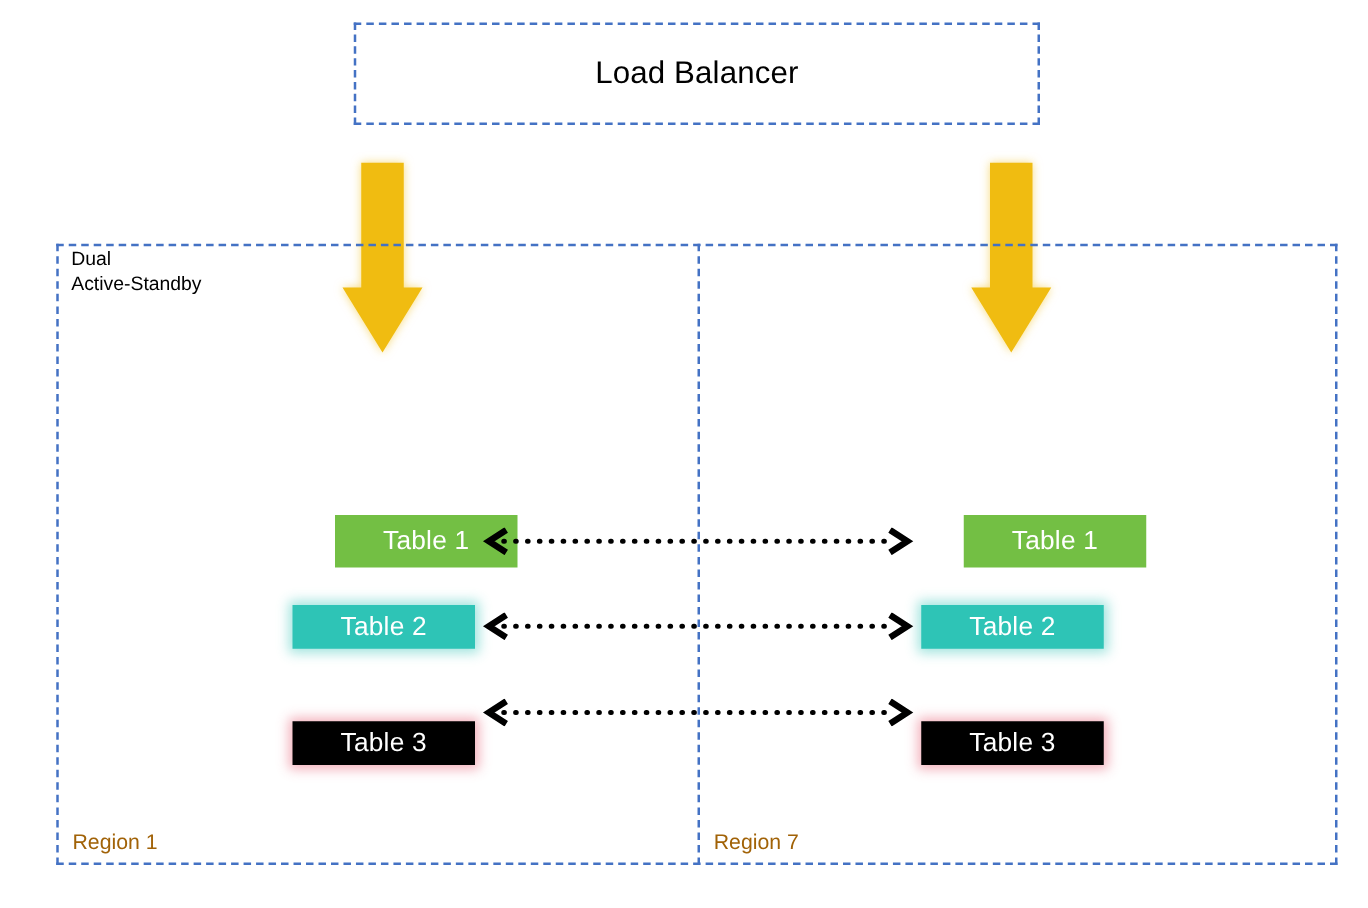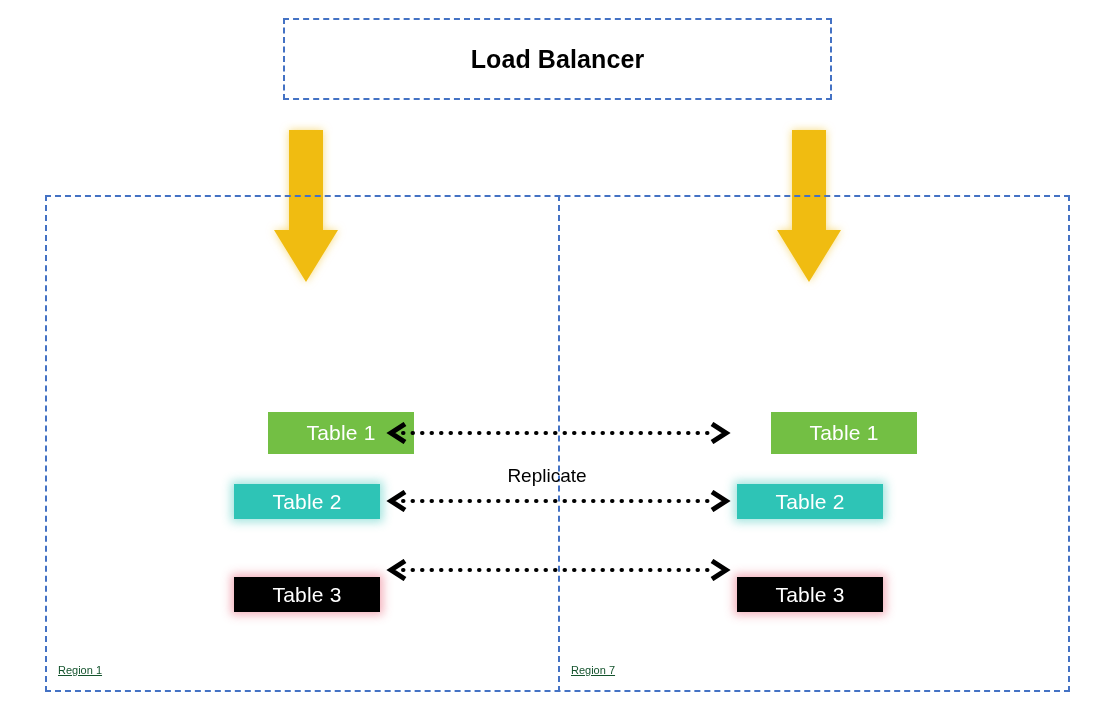--- a/index.html
+++ b/index.html
@@ -18,21 +18,20 @@
     background: #ffffff;
     overflow: hidden;
   }
 
   
   .dashed-box {
     position: absolute;
     box-sizing: border-box;
     border: 2px dashed #4472C4;
     background: transparent;
-    font-weight: bold;
   }
 
   
   #load-balancer {
     left: 283px;
     top: 18px;
     width: 549px;
     height: 82px;
   }
   #load-balancer .lb-label {
@@ -68,23 +67,22 @@
     position: absolute;
     left: 558px;
     top: 195px;
     width: 0;
     height: 497px;
     border-left: 2px dashed #4472C4;
   }
 
   .region-label {
     position: absolute;
-    font-size: 11px;
-    color: #14532d;
-    text-decoration: underline;
+    font-size: 17px;
+    color: #a16207;
   }
   #region1-label { left: 58px;  top: 664px; }
   #region2-label { left: 571px; top: 664px; }
 
   
   #standalone1 {
     left: 137px;
     top: 340px;
     width: 339px;
     height: 291px;
@@ -172,20 +170,22 @@
   </div>
 
   <svg class="amber-arrow" id="amber-arrow-left" viewBox="0 0 80 160">
     <polygon points="23,0 57,0 57,100 72,100 40,152 8,100 23,100" fill="#F0BC11"></polygon>
   </svg>
   <svg class="amber-arrow" id="amber-arrow-right" viewBox="0 0 80 160">
     <polygon points="23,0 57,0 57,100 72,100 40,152 8,100 23,100" fill="#F0BC11"></polygon>
   </svg>
 
   <div class="dashed-box" id="dual-region-box"></div>
+  <div id="dual-label">Dual
+Active-Standby</div>
   <div id="region-divider"></div>
   <div class="region-label" id="region1-label">Region 1</div>
   <div class="region-label" id="region2-label">Region 7</div>
 
   <div class="table-chip chip-green" id="s1-table1">Table 1</div>
   <div class="table-chip chip-teal" id="s1-table2">Table 2</div>
   <div class="table-chip chip-pink" id="s1-table3">Table 3</div>
 
   <div class="table-chip chip-green" id="s2-table1">Table 1</div>
   <div class="table-chip chip-teal" id="s2-table2">Table 2</div>
@@ -200,15 +200,14 @@
     <line x1="20" y1="11" x2="331" y2="11" stroke="#000000" stroke-width="4" stroke-linecap="round" stroke-dasharray="0.5 9"></line>
     <polyline points="22,2 8,11 22,20" fill="none" stroke="#000000" stroke-width="5" stroke-linejoin="miter" stroke-linecap="butt"></polyline>
     <polyline points="329,2 343,11 329,20" fill="none" stroke="#000000" stroke-width="5" stroke-linejoin="miter" stroke-linecap="butt"></polyline>
   </svg>
   <svg class="replicate-arrow" id="rep-arrow-3" viewBox="0 0 351 22">
     <line x1="20" y1="11" x2="331" y2="11" stroke="#000000" stroke-width="4" stroke-linecap="round" stroke-dasharray="0.5 9"></line>
     <polyline points="22,2 8,11 22,20" fill="none" stroke="#000000" stroke-width="5" stroke-linejoin="miter" stroke-linecap="butt"></polyline>
     <polyline points="329,2 343,11 329,20" fill="none" stroke="#000000" stroke-width="5" stroke-linejoin="miter" stroke-linecap="butt"></polyline>
   </svg>
 
-  <div id="replicate-label">Replicate</div>
 
 </div>
 
 </body></html>

